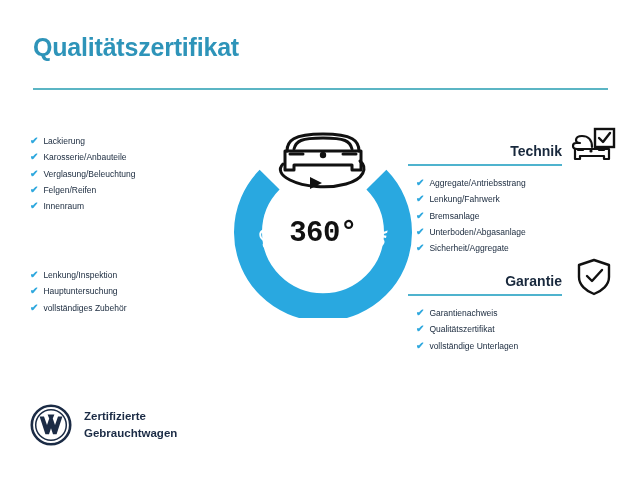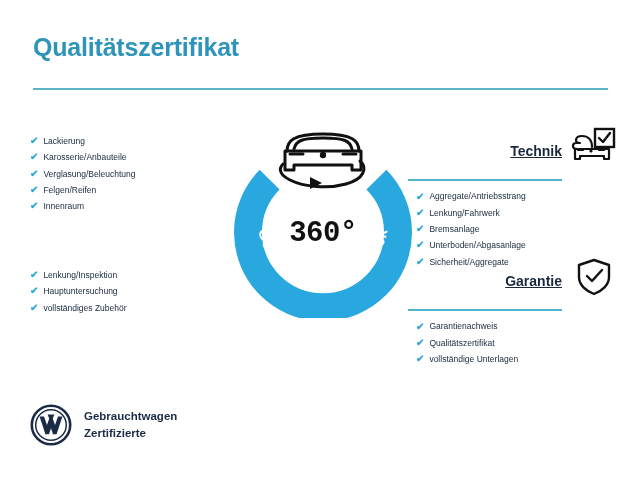--- a/index.html
+++ b/index.html
@@ -72,22 +72,21 @@
   }
   .sec-title {
     font-size: 14px;
     font-weight: bold;
     color: #18283C;
     line-height: 1.1;
     padding: 0 0 5px 8px;
   }
   .right .sec-title {
     text-align: right;
-    padding: 0 8px 20px 0;
-    text-decoration: underline;
+    padding: 0 8px 5px 0;
   }
   .sec-rule {
     height: 2px;
     background: #4FB3CE;
     margin-left: 8px;
   }
   .right .sec-rule {
     margin-left: 0;
     margin-right: 8px;
   }
@@ -313,18 +312,18 @@
     <div class="vw-logo">
       <svg width="42" height="42" viewBox="0 0 42 42">
         <circle cx="21" cy="21" r="19.2" fill="none" stroke="#1B2B45" stroke-width="2.6"></circle>
         <circle cx="21" cy="21" r="15.3" fill="none" stroke="#1B2B45" stroke-width="1.5"></circle>
         <path d="M9.6 12.4 L14.0 12.4 L17.0 21.0 L19.2 14.6 L17.6 10.6
                  L24.4 10.6 L22.8 14.6 L25.0 21.0 L28.0 12.4 L32.4 12.4
                  L26.6 30.2 L23.0 30.2 L21.0 24.2 L19.0 30.2 L15.4 30.2 Z" fill="#1B2B45"></path>
       </svg>
     </div>
     <div class="footer-text">
+      <div>Zertifizierte</div>
       <div>Gebrauchtwagen</div>
-      <div>Zertifizierte</div>
     </div>
   </div>
 
 </div>
 
 </body></html>

